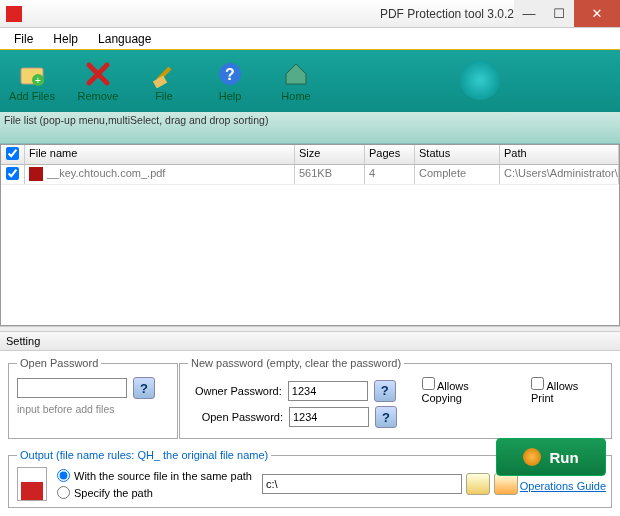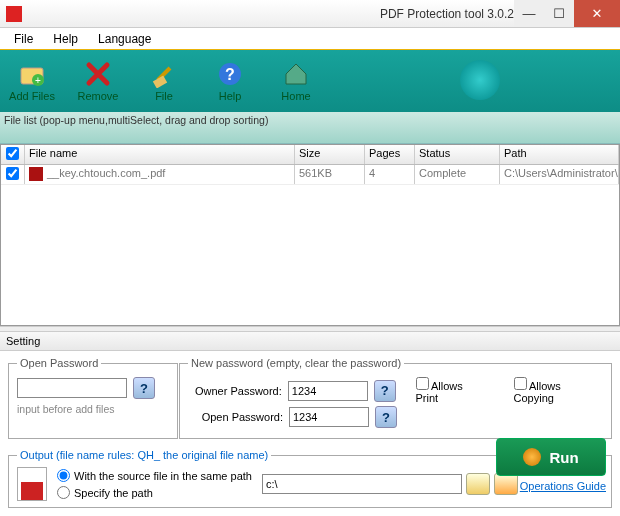--- a/index.html
+++ b/index.html
@@ -174,22 +174,22 @@
     </div>
     <div class="hint">input before add  files</div>
   </fieldset>
 
   <fieldset class="newpw">
     <legend>New password (empty, clear the password)</legend>
     <div class="row">
       <span style="width:95px;text-align:right">Owner Password:</span>
       <input type="text" style="width: 80px;" value="1234">
       <div class="helpbtn">?</div>
+      <label style="margin-left:20px"><input type="checkbox" style=""> <span>Allows Copying</span></label>
       <label style="margin-left:14px"><input type="checkbox" style=""> <span>Allows Print</span></label>
-      <label style="margin-left:20px"><input type="checkbox" style=""> <span>Allows Copying</span></label>
     </div>
     <div class="row">
       <span style="width:95px;text-align:right">Open Password:</span>
       <input type="text" style="width: 80px;" value="1234">
       <div class="helpbtn">?</div>
     </div>
   </fieldset>
 </div>
 
 <div class="output">

